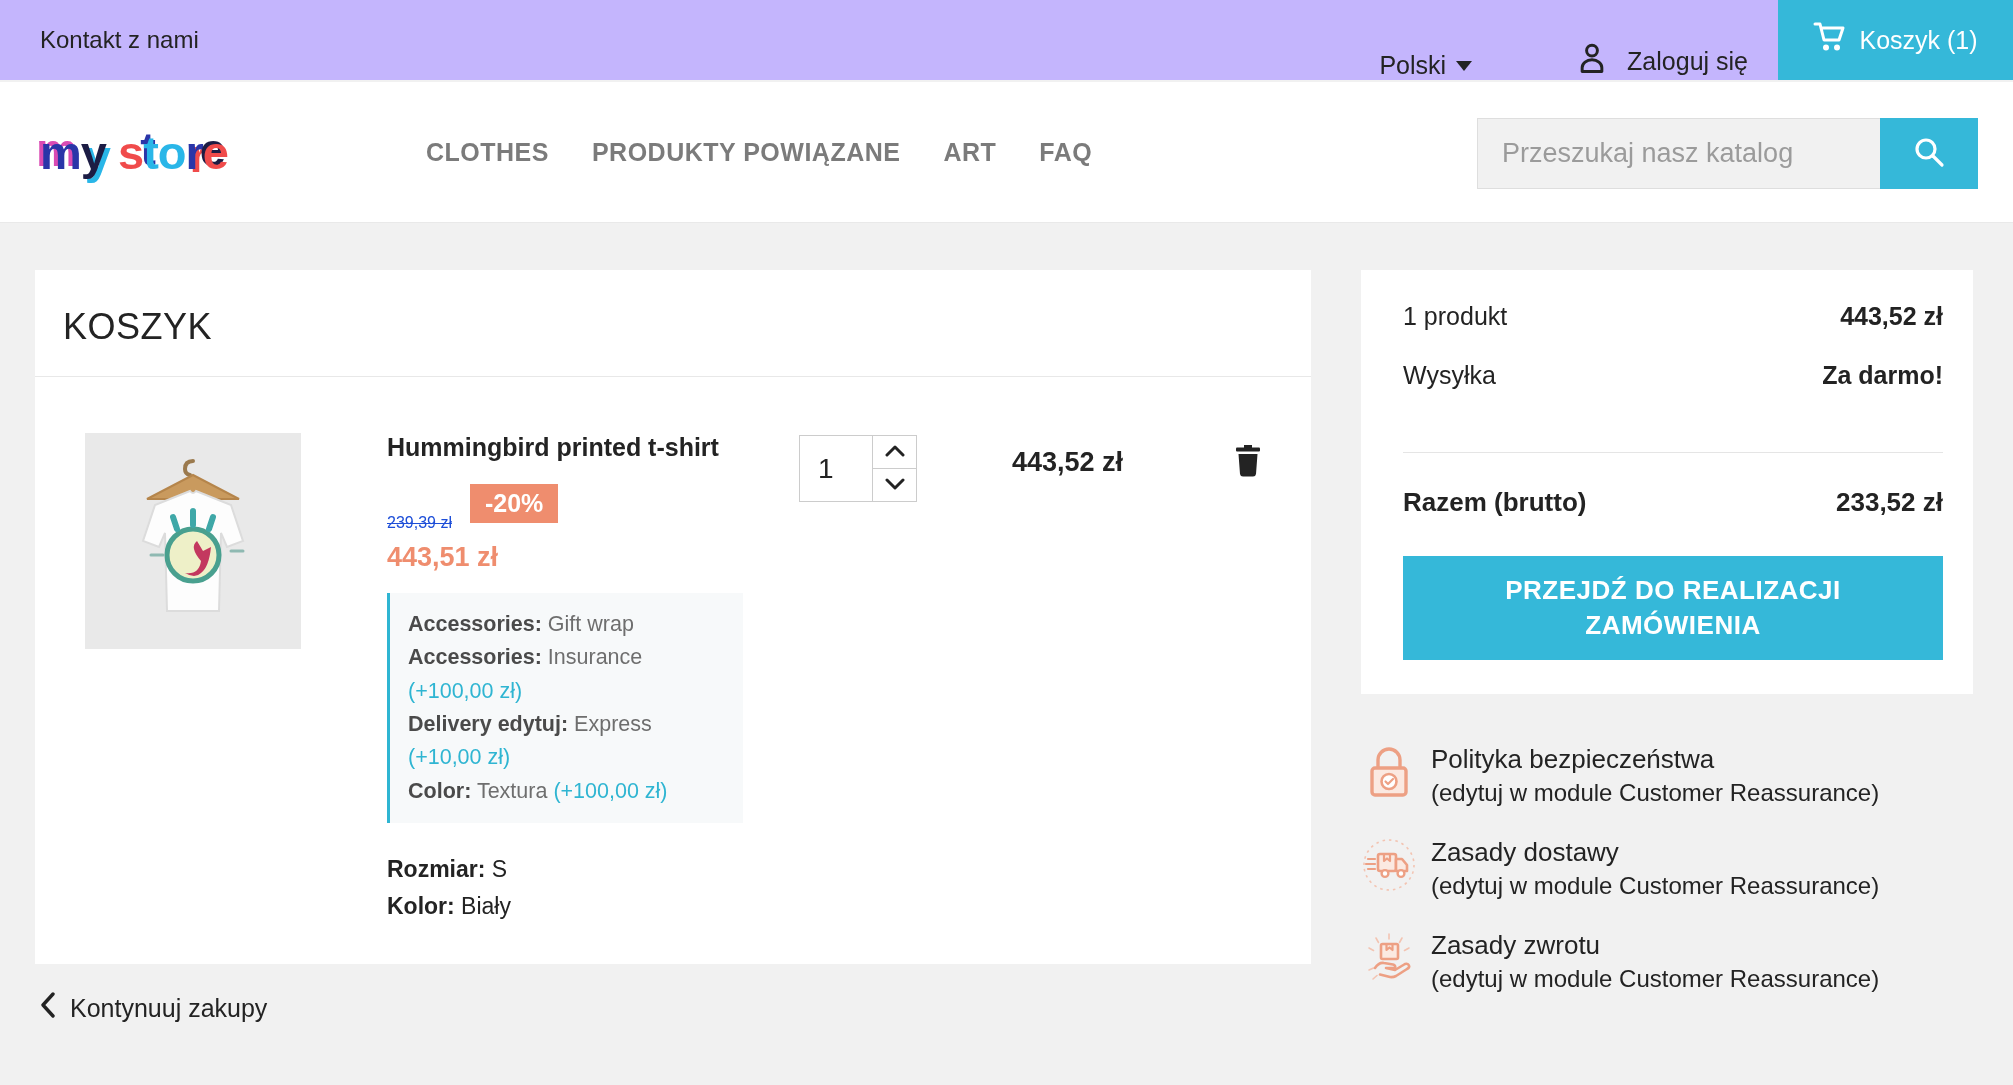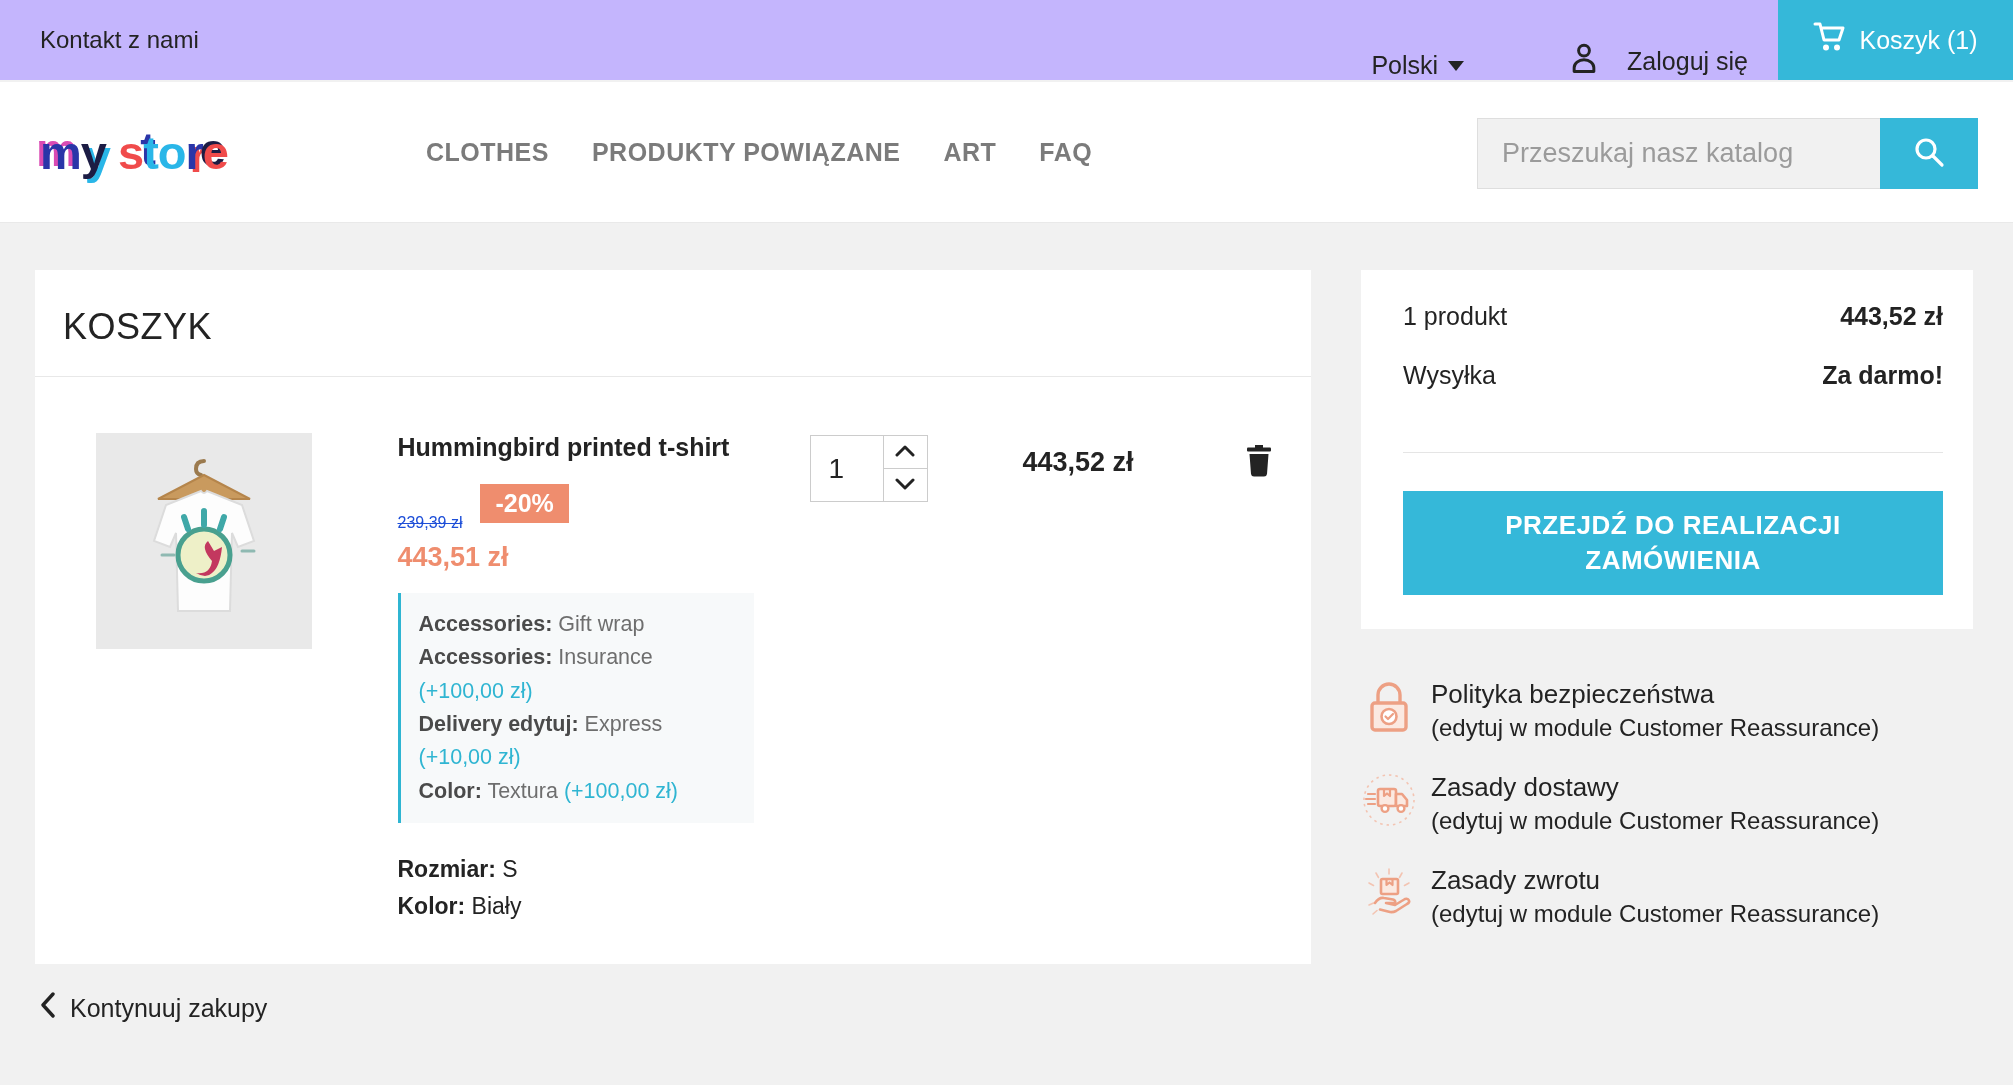--- a/index.html
+++ b/index.html
@@ -6,21 +6,21 @@
   html,body { background:#fff; }
   body { font-family:"Liberation Sans", sans-serif; color:#232323; }
   .page { width:2013px; height:1085px; background:#f1f1f1; overflow:hidden; }
 
   
   .topbar { height:82px; background:#c4b5fd; display:flex; align-items:center; padding-left:40px; border-bottom:2px solid #f1f1f1; }
   .topbar-contact { font-size:24px; color:#232323; }
   .topbar-right { margin-left:auto; display:flex; align-items:flex-end; height:100%; }
   .lang-switch { display:flex; align-items:center; gap:10px; font-size:25px; color:#232323; cursor:pointer; margin-right:105px; }
   .caret-down { width:0; height:0; border-left:8px solid transparent; border-right:8px solid transparent; border-top:10px solid #232323; }
-  .login-link { display:flex; align-items:center; gap:28px; font-size:25px; color:#232323; cursor:pointer; margin-right:30px; }
+  .login-link { display:flex; align-items:center; gap:20px; font-size:25px; color:#232323; cursor:pointer; margin-right:30px; }
   .cart-btn { height:100%; width:235px; background:#35b8d9; color:#fff; display:flex; align-items:center; justify-content:center; gap:12px; font-size:25px; cursor:pointer; }
 
   
   .header { height:141px; background:#fff; display:flex; align-items:center; position:relative; border-bottom:1px solid #e9e9e9; }
   .logo { margin-left:40px; font-size:47px; font-weight:bold; letter-spacing:-1px; cursor:pointer; white-space:nowrap; }
   .logo .l-m { color:#2a35a8; text-shadow:-4px -3px 0 #d94bb4; }
   .logo .l-y { color:#1c1c44; text-shadow:4px 4px 0 #29b6e8; }
   .logo .l-s { color:#f04b4b; }
   .logo .l-t { color:#29b6e8; text-shadow:-3px -4px 0 #2a35a8; }
   .logo .l-o { color:#29b6e8; }
@@ -34,21 +34,21 @@
   .search-btn { width:118px; background:#35b8d9; border:none; display:flex; align-items:center; justify-content:center; cursor:pointer; }
 
   
   .main { display:flex; padding:47px 38px 0 35px; gap:50px; }
   .col-left { width:1276px; }
   .card { background:#fff; }
   .cart-card-header { padding:36px 28px 28px 28px; border-bottom:1px solid #e8e8e8; }
   .cart-title { font-size:36px; color:#232323; font-weight:normal; letter-spacing:0.5px; }
   .cart-card-body { padding:56px 28px 40px 28px; min-height:548px; }
 
-  .product-row { display:flex; align-items:flex-start;justify-content:center; }
+  .product-row { display:flex; align-items:flex-start; }
   .product-media { margin-left:22px; width:216px; height:216px; background:#e9e9e9; flex:0 0 auto; cursor:pointer; }
   .product-info { margin-left:86px; width:360px; flex:0 0 auto; }
   .product-name { font-size:25px; font-weight:bold; color:#232323; margin-bottom:12px; cursor:pointer; }
   .price-line { display:flex; align-items:center; gap:18px; }
   .regular-price { font-size:16px; color:#1d4ed8; text-decoration:line-through;margin-top:40px; }
   .discount-badge { background:#ef8d6e; color:#fff; font-size:25px; font-weight:bold; padding:5px 15px; }
   .current-price { margin-top:10px; font-size:27px; font-weight:bold; color:#ef8d6e; }
   .options-box { margin-top:20px; width:356px; background:#f7f9fa; border-left:3px solid #2fb5d2; padding:15px 18px; font-size:21.5px; line-height:1.55; }
   .opt-label { font-weight:bold; color:#4a4a4a; }
   .opt-value { color:#6e6e6e; }
@@ -253,20 +253,24 @@
       <div class="card summary-card">
         <div class="summary-row">
           <span>1 produkt</span>
           <span class="val">443,52 zł</span>
         </div>
         <div class="summary-row shipping">
           <span>Wysyłka</span>
           <span class="val">Za darmo!</span>
         </div>
         <hr class="summary-divider">
+        <div class="summary-total">
+          <span>Razem (brutto)</span>
+          <span>233,52 zł</span>
+        </div>
         <button class="checkout-btn">PRZEJDŹ DO REALIZACJI ZAMÓWIENIA</button>
       </div>
 
       <div class="reassurance">
 
         <div class="reassurance-item">
           <span class="reassurance-icon">
             <svg width="52" height="56" viewBox="0 0 52 56">
                 <path d="M15 24 v-8 a11 11 0 0 1 22 0 v8" fill="none" stroke="#eda084" stroke-width="3.4"></path>
                 <rect x="9" y="24" width="34" height="27" rx="3" fill="#fbe9e1" stroke="#eda084" stroke-width="3.4"></rect>

